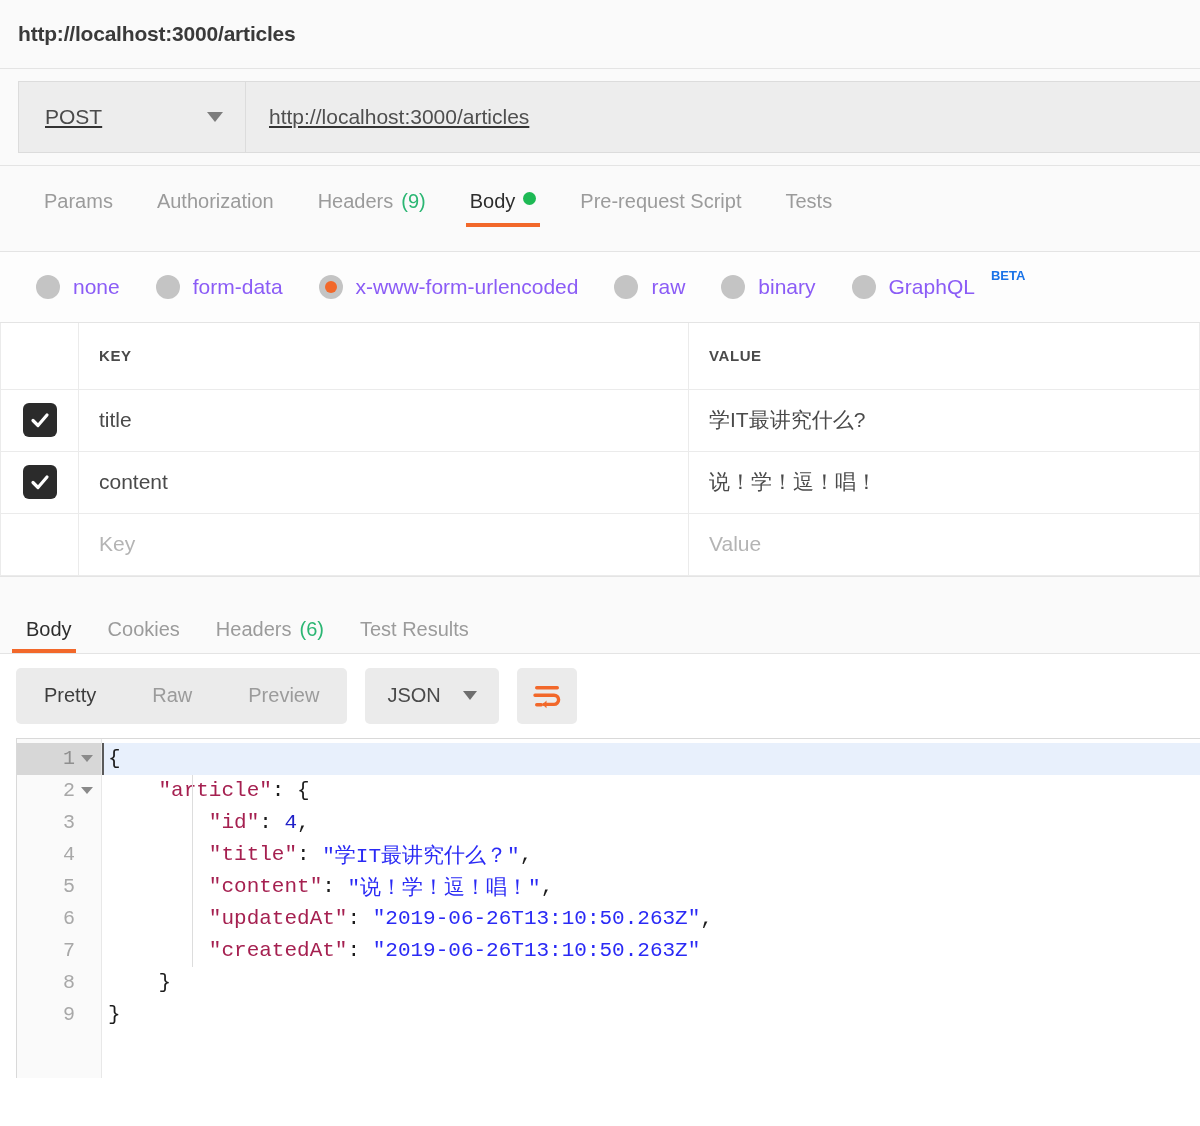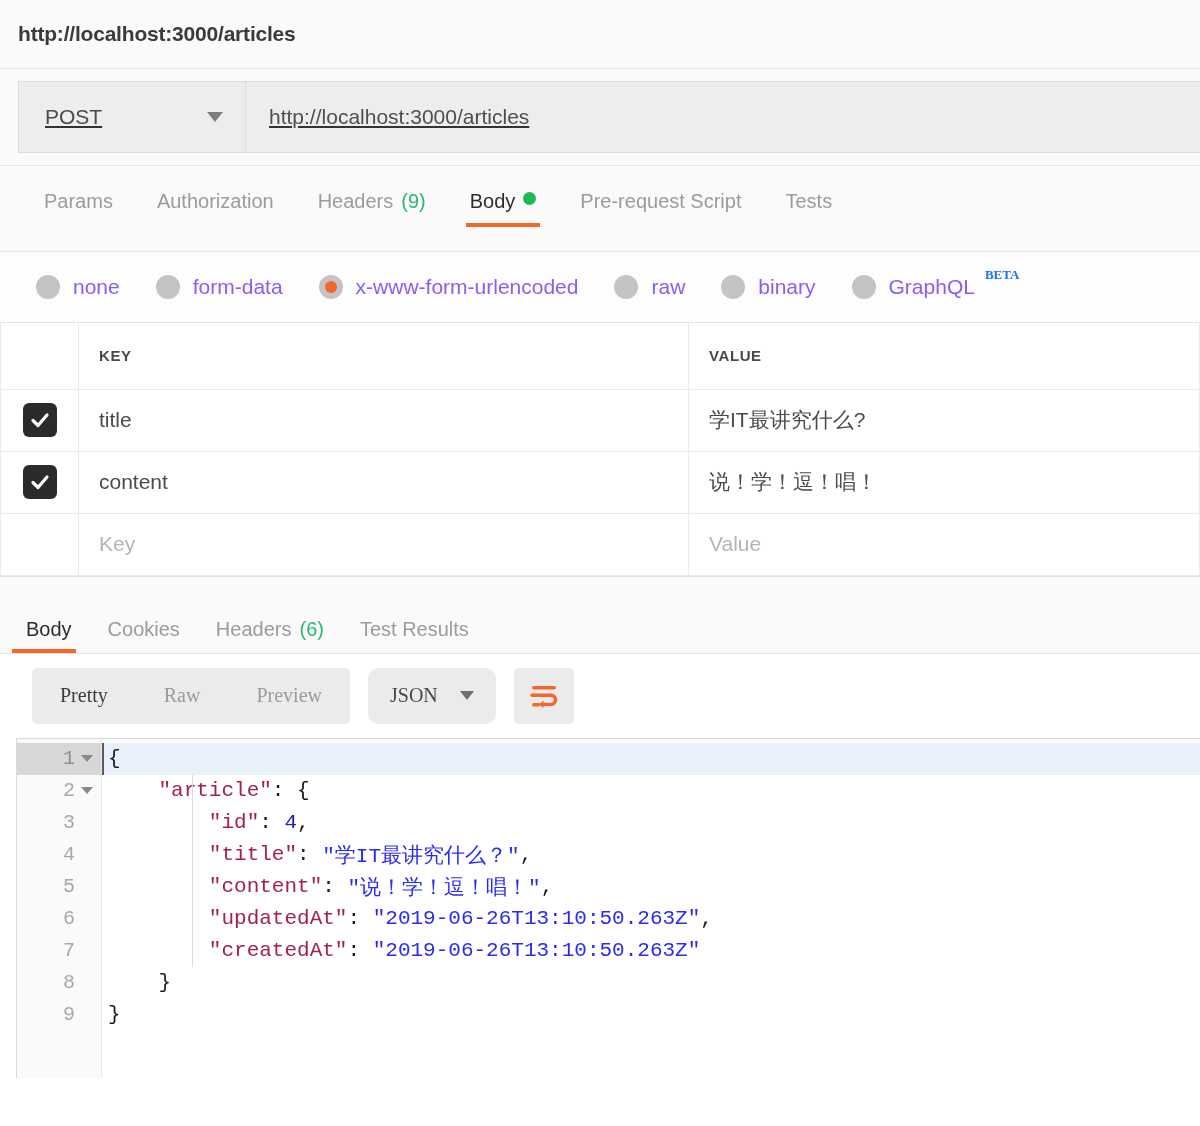--- a/index.html
+++ b/index.html
@@ -144,22 +144,21 @@
     border-radius: 50%;
     background: #f2682a;
   }
   .radio-label { font-size: 21px; color: #8b5cf6; }
   .beta-badge {
     font-size: 13px;
     font-weight: bold;
     color: #1a73e8;
     position: relative;
     top: -12px;
-    left: 10px;
-    font-family: Liberation Serif, serif;
+    left: 16px;
   }
 
   
   .kv-table { width: 100%; border-collapse: collapse; }
   .kv-table col.c-check { width: 78px; }
   .kv-table col.c-key  { width: 610px; }
   .kv-table th, .kv-table td {
     border: 1px solid #ebebeb;
     border-top: none;
     height: 62px;
@@ -220,24 +219,23 @@
     left: 4px; right: 14px; bottom: 0;
     height: 4px;
     background: #f2682a;
   }
 
   
   .resp-toolbar {
     height: 84px;
     display: flex;
     align-items: center;
-    padding-left: 32px;
+    padding-left: 16px;
     gap: 18px;
     background: #ffffff;
-    font-family: Liberation Serif, serif;
   }
   .seg-group {
     display: flex;
     background: #ebebeb;
     border-radius: 5px;
     height: 56px;
     align-items: stretch;
   }
   .seg {
     display: flex;
@@ -246,21 +244,21 @@
     font-size: 20px;
     color: #9b9b9b;
     cursor: pointer;
   }
   .seg.active { color: #3d3d3d; }
   .format-select {
     display: flex;
     align-items: center;
     gap: 22px;
     background: #ebebeb;
-    border-radius: 11px;
+    border-radius: 5px;
     height: 56px;
     padding: 0 22px 0 22px;
     cursor: pointer;
   }
   .format-label { font-size: 20px; color: #4a4a4a; }
   .caret-sm {
     width: 0; height: 0;
     border-left: 7px solid transparent;
     border-right: 7px solid transparent;
     border-top: 9px solid #6e6e6e;

